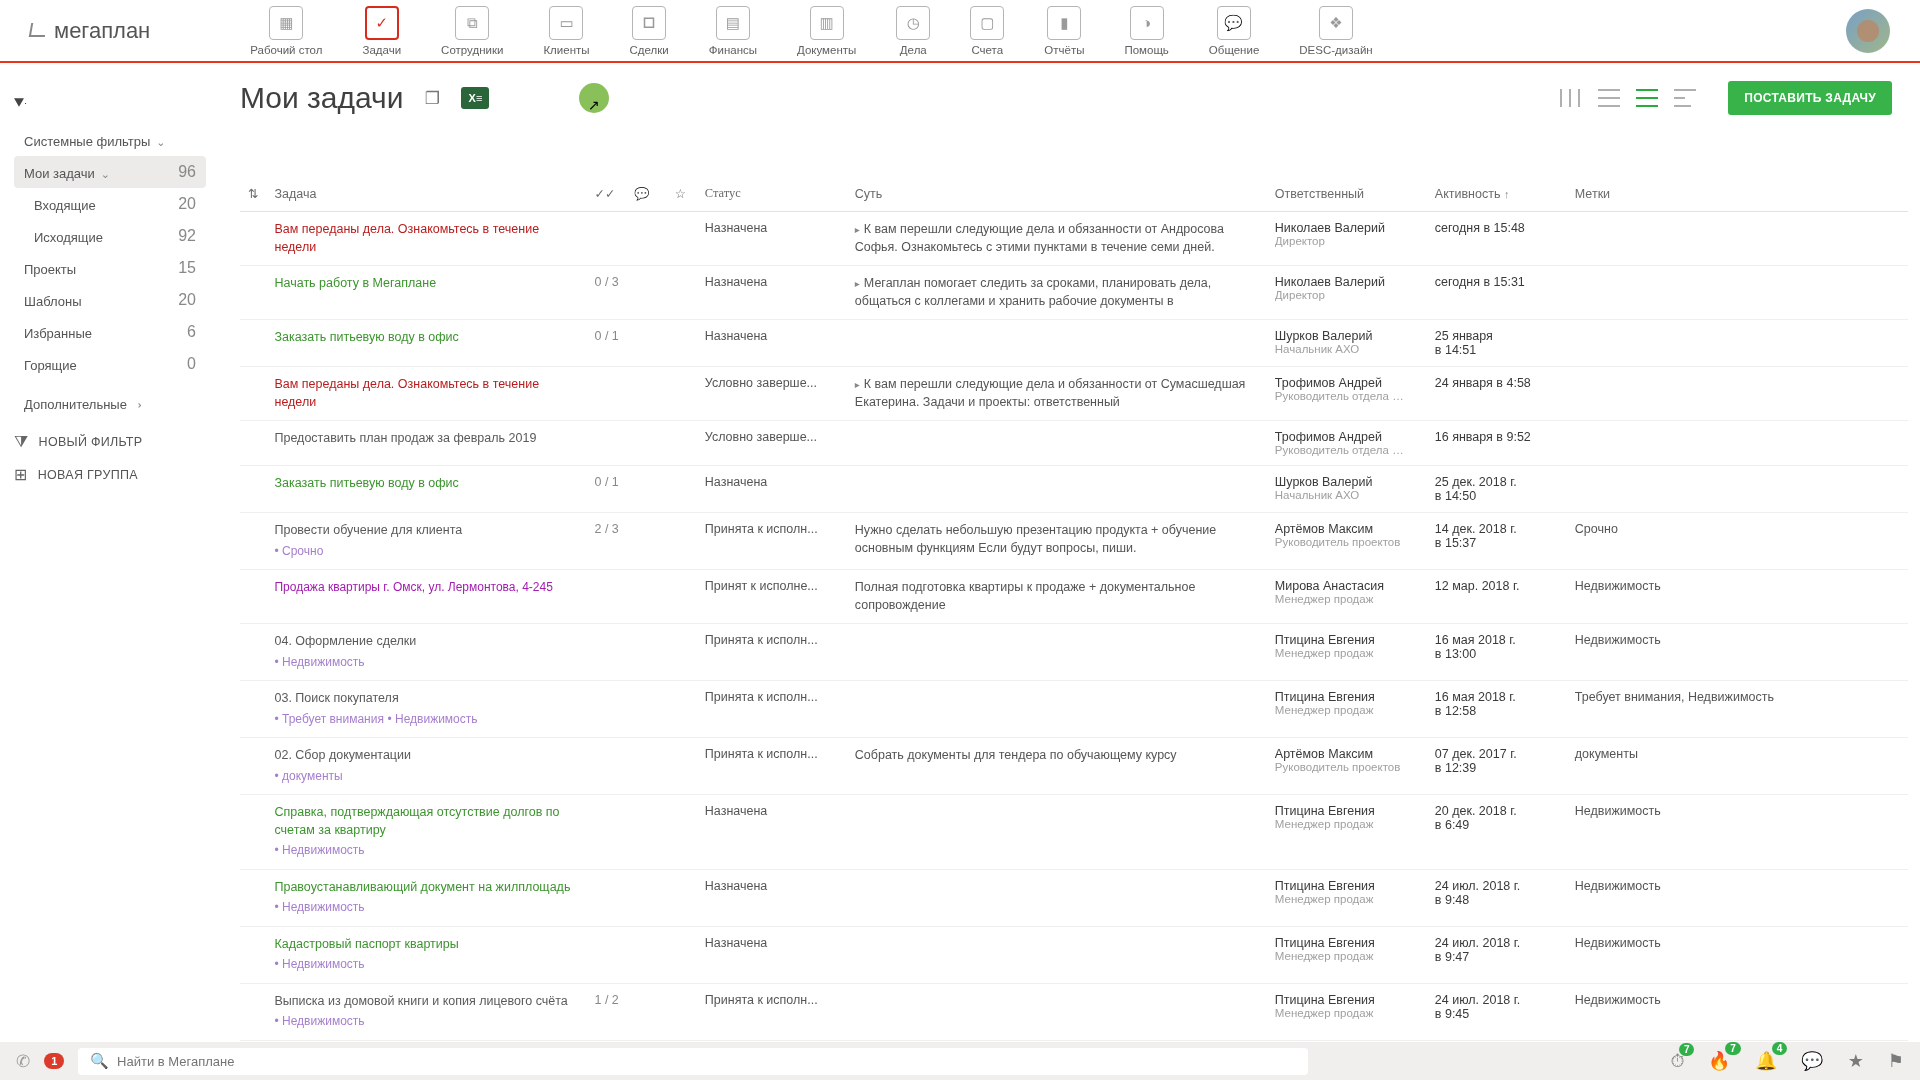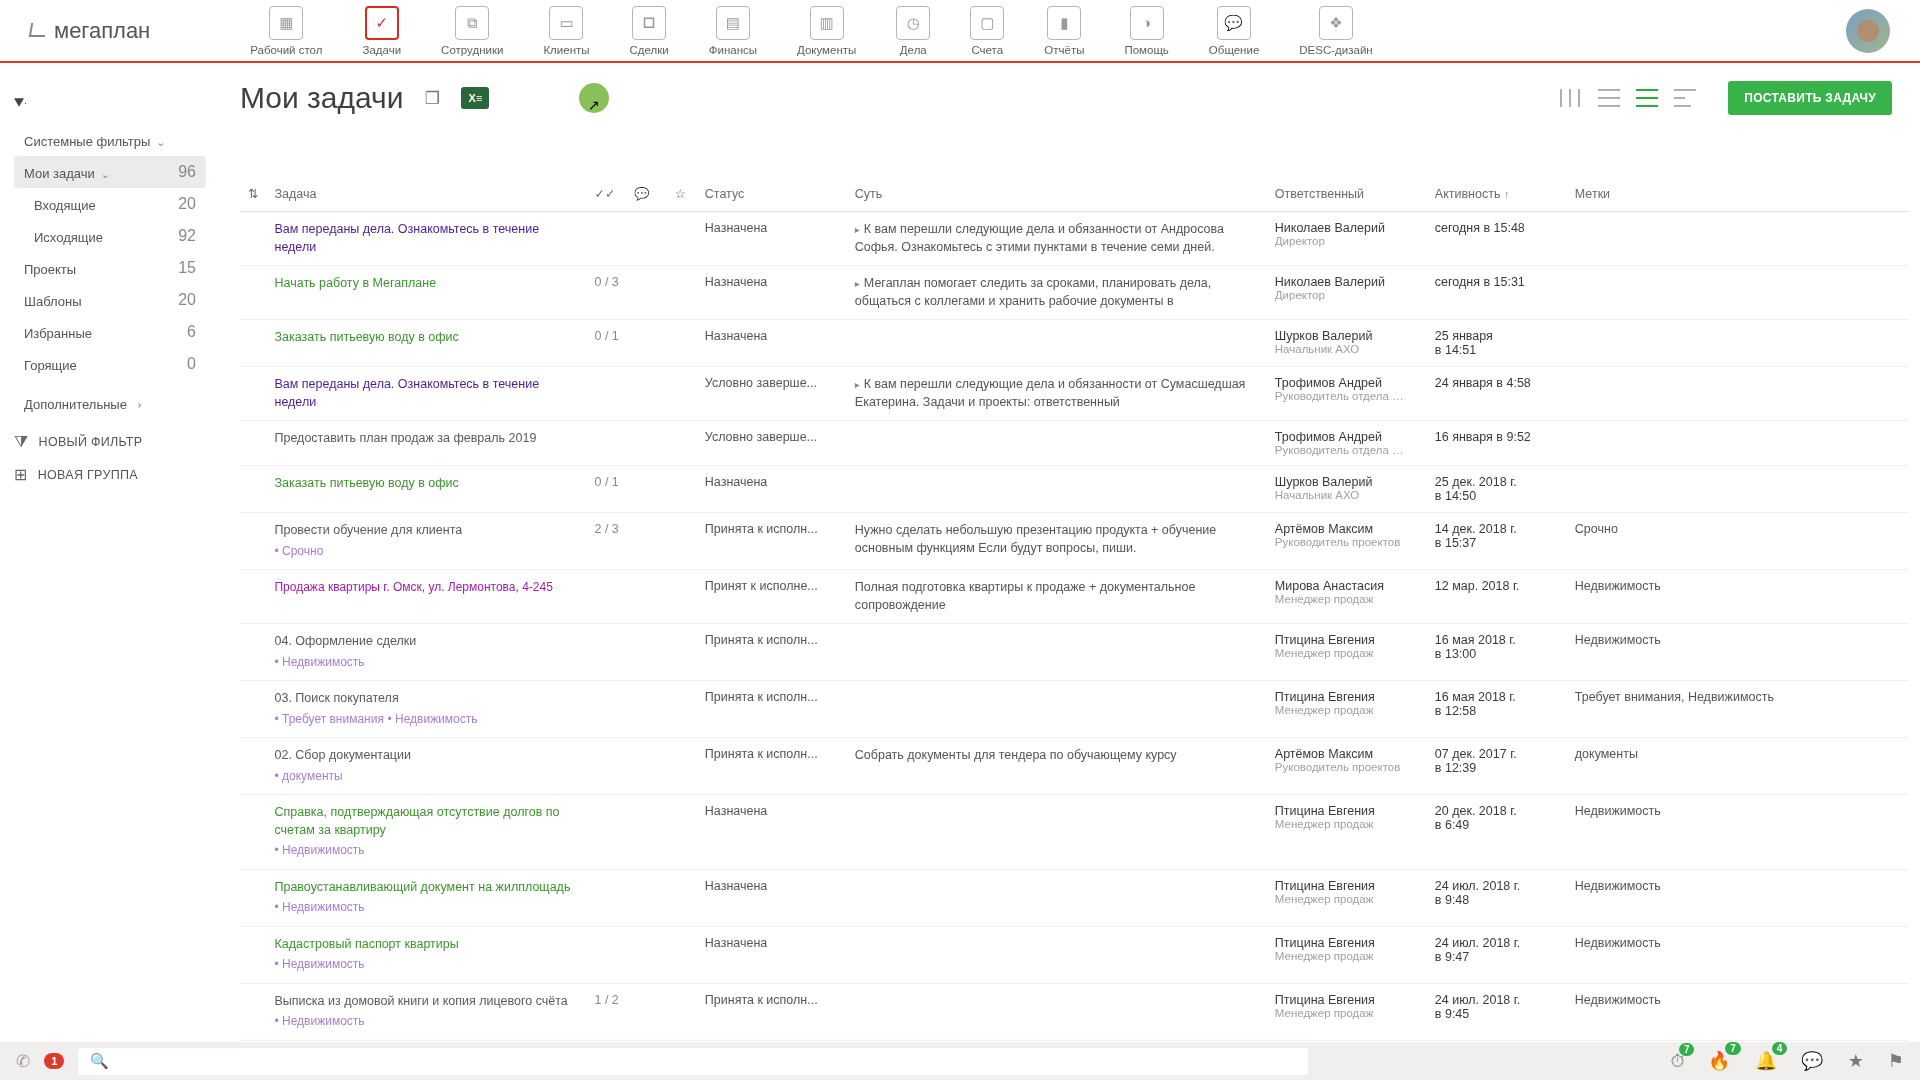--- a/index.html
+++ b/index.html
@@ -46,21 +46,21 @@
 .side-act { display: flex; align-items: center; gap: 10px; margin-top: 14px; font-size: 12.5px; letter-spacing: .3px; color: #555; cursor: pointer; }
 .side-act .ic { font-size: 16px; color: #666; }
 
 
 .table-wrap { position: absolute; left: 240px; top: 176px; right: 12px; bottom: 38px; overflow: hidden; }
 table { width: 100%; border-collapse: collapse; font-size: 12.5px; }
 th { text-align: left; font-weight: 400; color: #6a6a6a; padding: 10px 8px; border-bottom: 1px solid #e2e2e2; font-size: 12.5px; white-space: nowrap; }
 td { padding: 9px 8px; border-bottom: 1px solid #efefef; vertical-align: top; }
 .t-title { color: #5a5a5a; max-width: 310px; line-height: 1.4; }
 .t-title.green { color: #3c942e; }
-.t-title.gray { color: #4c1d95; }
+.t-title.gray { color: #b91c1c; }
 .t-title.bold { color: #a21caf; font-size: 12px; }
 .t-title .tags { margin-top: 3px; }
 .t-title .tag { color: #a57fce; font-size: 12px; }
 .t-title .tag::before { content: "• "; }
 .col-status { color: #555; white-space: nowrap; max-width: 130px; overflow: hidden; text-overflow: ellipsis; }
 .col-gist { color: #555; max-width: 380px; line-height: 1.4; }
 .col-gist .exp { color: #888; margin-right: 4px; font-size: 10px; }
 .col-resp .name { color: #3a3a3a; }
 .col-resp .role { color: #a0a0a0; font-size: 11.5px; max-width: 130px; overflow: hidden; text-overflow: ellipsis; white-space: nowrap; }
 .col-act { color: #3a3a3a; white-space: nowrap; }
@@ -230,21 +230,21 @@
 
 <div class="table-wrap">
   <table>
     <thead>
         <tr>
       <th style="width:20px;">⇅</th>
       <th style="width:320px;">Задача</th>
       <th style="width:40px;">✓✓</th>
       <th style="width:40px;">💬</th>
       <th style="width:30px;">☆</th>
-      <th style="width:150px;">Статус</th>
+      <th style="width:150px;font-family:Liberation Serif, serif;">Статус</th>
       <th style="width:420px;">Суть</th>
       <th style="width:160px;">Ответственный</th>
       <th style="width:140px;"><span>Активность</span> <span class="th-sort">↑</span></th>
       <th>Метки</th>
     </tr>
       </thead>
     <tbody id="tbody">
         <tr>
     <td></td>
     <td>
@@ -502,20 +502,21 @@
         </tr>
       </tbody>
   </table>
 </div>
 
 <div class="bottom">
   <span class="phone">✆</span>
   <span class="badge-red">1</span>
   <div class="search-box">
     <span class="sicon">🔍</span>
+    <input placeholder="Найти в Мегаплане" style="">
   </div>
   <div class="bot-right">
     <span class="bot-ic">⏱<span class="bub">7</span></span>
     <span class="bot-ic">🔥<span class="bub">7</span></span>
     <span class="bot-ic">🔔<span class="bub">4</span></span>
     <span class="bot-ic">💬</span>
     <span class="bot-ic">★</span>
     <span class="bot-ic">⚑</span>
   </div>
 </div>

